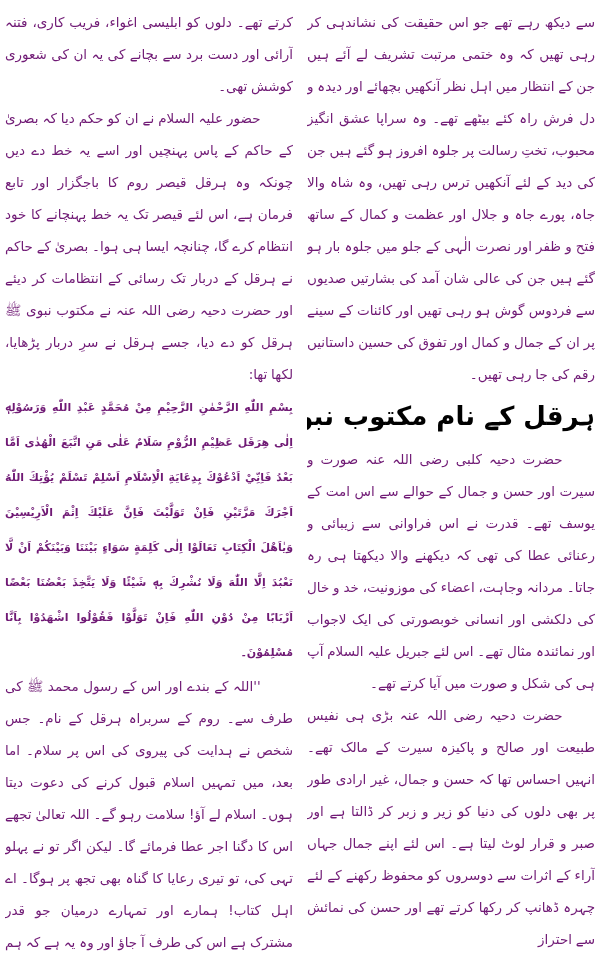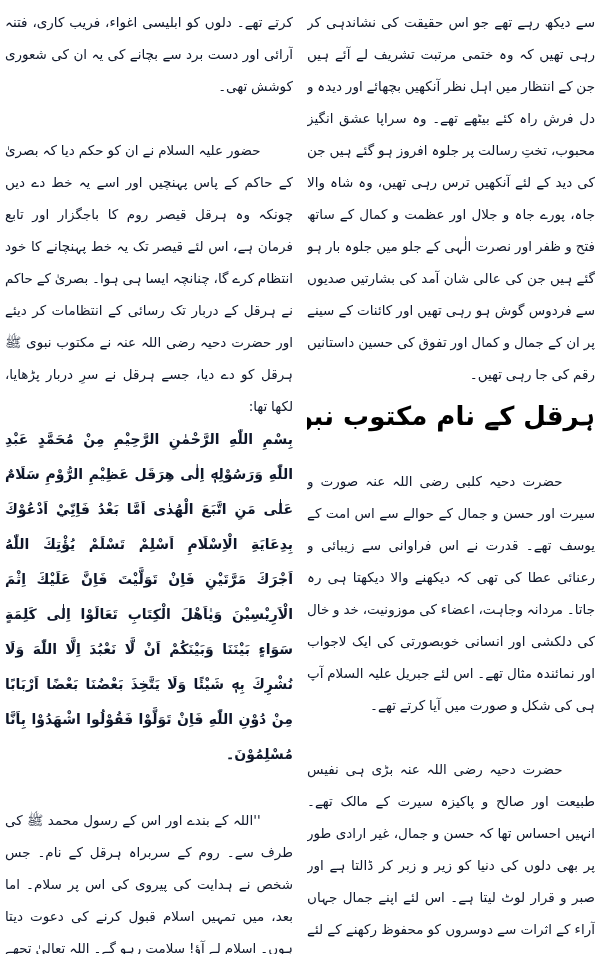--- a/index.html
+++ b/index.html
@@ -24,26 +24,26 @@
     min-width: 0;
     overflow: hidden;
     height: 948px;
   }
   .para {
     direction: rtl;
     text-align: justify;
     font-size: 13.5px;
     line-height: 32px;
     word-spacing: -0.5px;
-    color: #0f172a;
+    color: #701a75;
   }
-  .para.indent { text-indent: 2.4em; margin-top: 32px; }
+  .para.indent { text-indent: 2.4em; }
   .para.arabic {
     font-weight: bold;
-    font-size: 14px;
+    font-size: 11px;
     line-height: 35px;
     word-spacing: 0.5px;
   }
   .heading {
     direction: rtl;
     text-align: center;
     font-weight: bold;
     font-size: 26px;
     line-height: 1.25;
     margin: 10px 0 10px 0;

